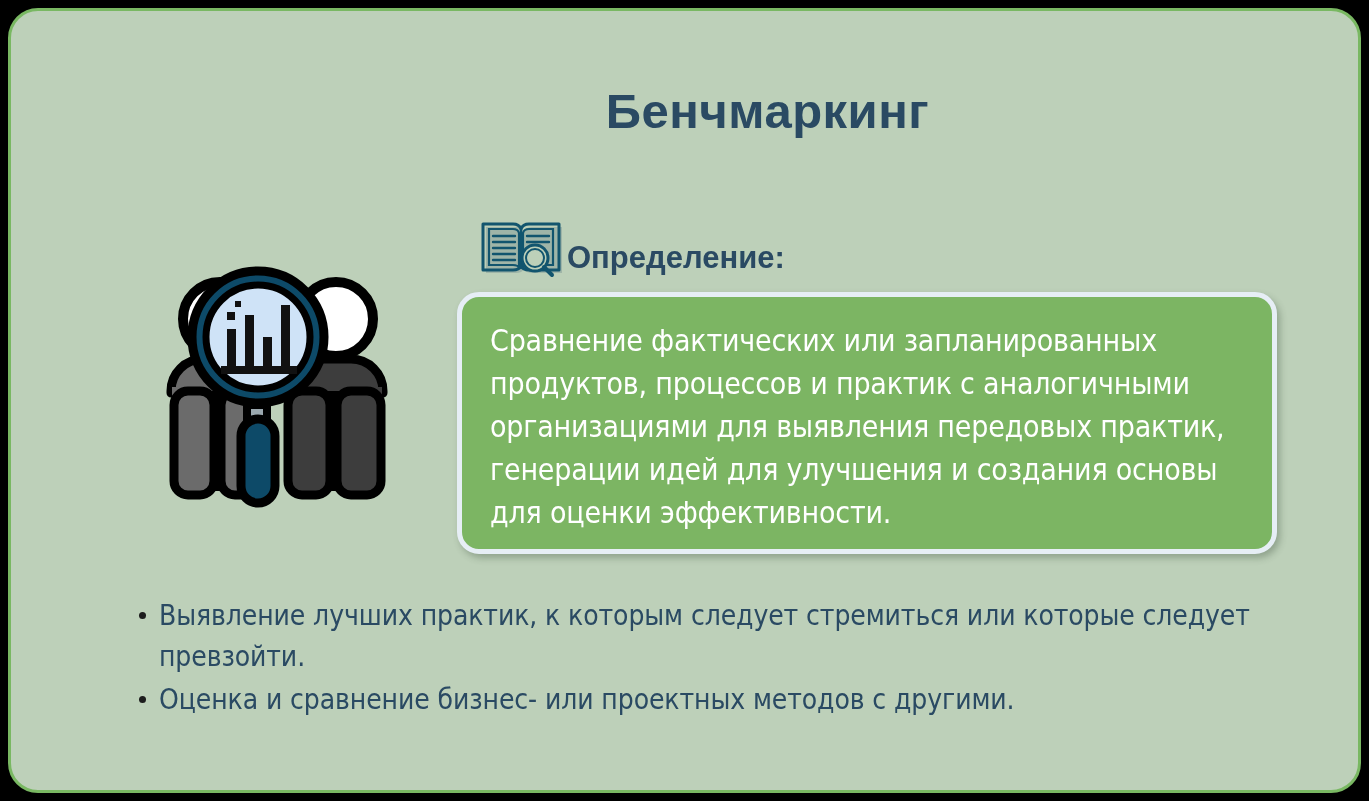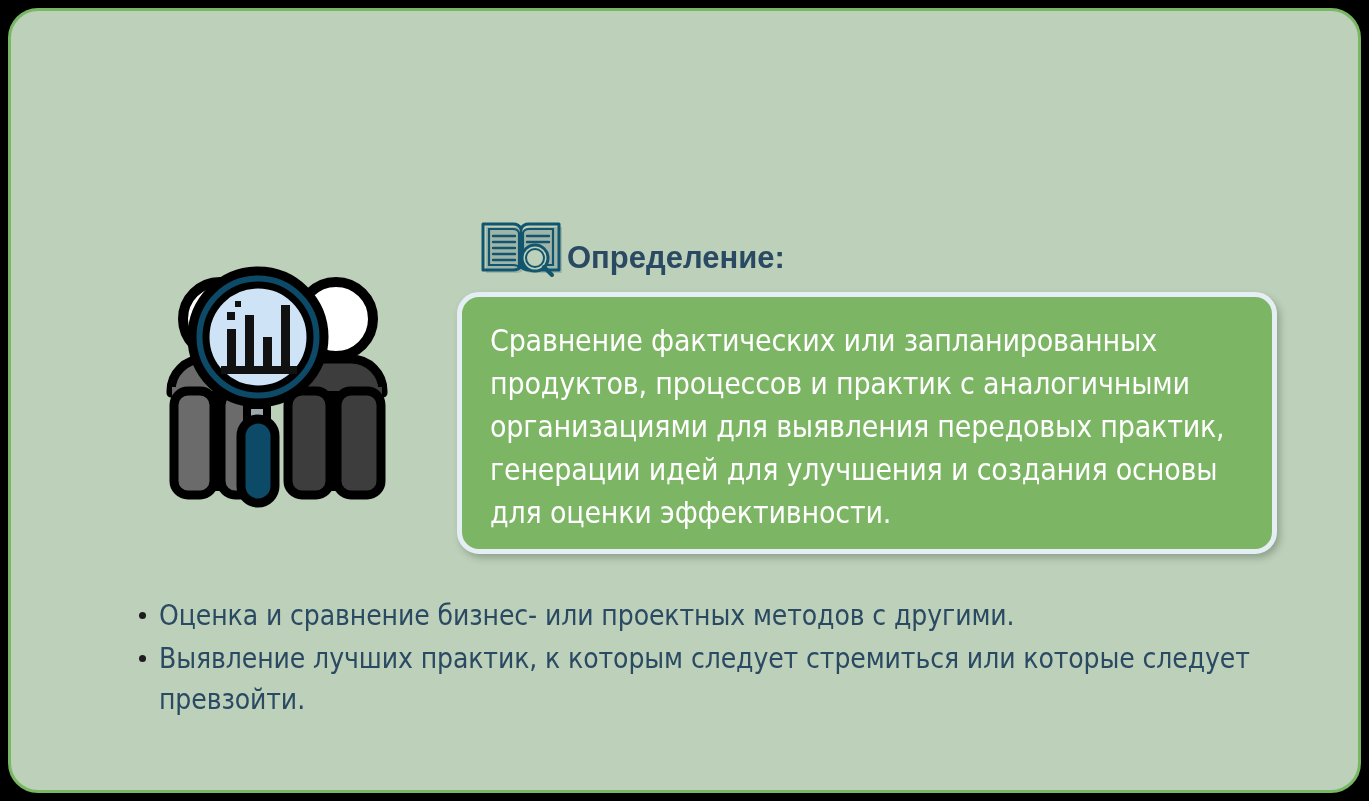--- a/index.html
+++ b/index.html
@@ -125,20 +125,21 @@
     background: #1d1d1d;
     margin: 17px 13px 0 0;
   }
   .bullet-text { flex: 1 1 auto; }
 </style>
 </head>
 <body>
 
 <div class="slide-frame">
 
+  <div class="slide-title">Бенчмаркинг</div>
 
   <div class="illustration">
     <svg viewBox="0 0 290 290" xmlns="http://www.w3.org/2000/svg">
 
       <g>
         <path d="M38 168 a32 32 0 0 1 32 -32 h34 a32 32 0 0 1 32 32 v2 h-98 z" fill="#6b6b6b" stroke="#000" stroke-width="9" stroke-linejoin="round"></path>
         <rect x="39" y="164" width="96" height="12" fill="#6b6b6b"></rect>
         <rect x="41" y="168" width="40" height="104" rx="14" fill="#6b6b6b" stroke="#000" stroke-width="9"></rect>
         <rect x="88" y="168" width="44" height="104" rx="14" fill="#6b6b6b" stroke="#000" stroke-width="9"></rect>
         <rect x="79" y="168" width="11" height="100" fill="#000"></rect>
@@ -209,21 +210,21 @@
     <span class="definition-label">Определение:</span>
   </div>
 
   <div class="definition-box">
     <div class="definition-text">Сравнение фактических или запланированных продуктов, процессов и практик с аналогичными организациями для выявления передовых практик, генерации идей для улучшения и создания основы для оценки эффективности.</div>
   </div>
 
   <div class="bullets">
     <div class="bullet-item">
       <span class="bullet-dot"></span>
-      <span class="bullet-text">Оценка и сравнение бизнес- или проектных методов с другими.</span>
+      <span class="bullet-text">Выявление лучших практик, к которым следует стремиться или которые следует превзойти.</span>
     </div>
     <div class="bullet-item">
       <span class="bullet-dot"></span>
-      <span class="bullet-text">Выявление лучших практик, к которым следует стремиться или которые следует превзойти.</span>
+      <span class="bullet-text">Оценка и сравнение бизнес- или проектных методов с другими.</span>
     </div>
   </div>
 
 </div>
 
 </body></html>

